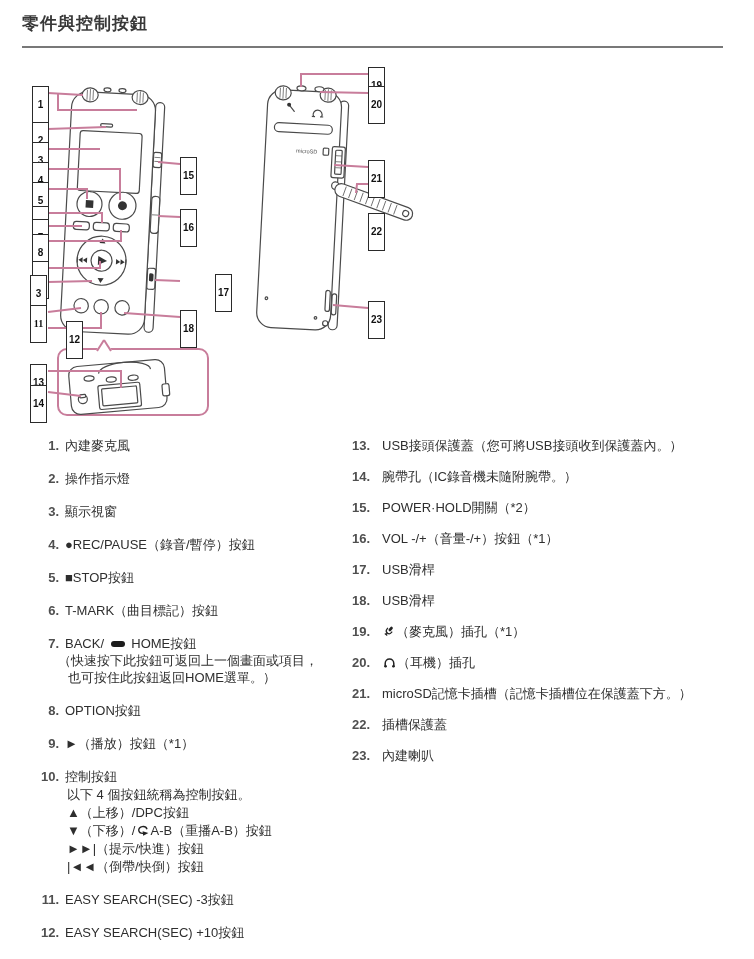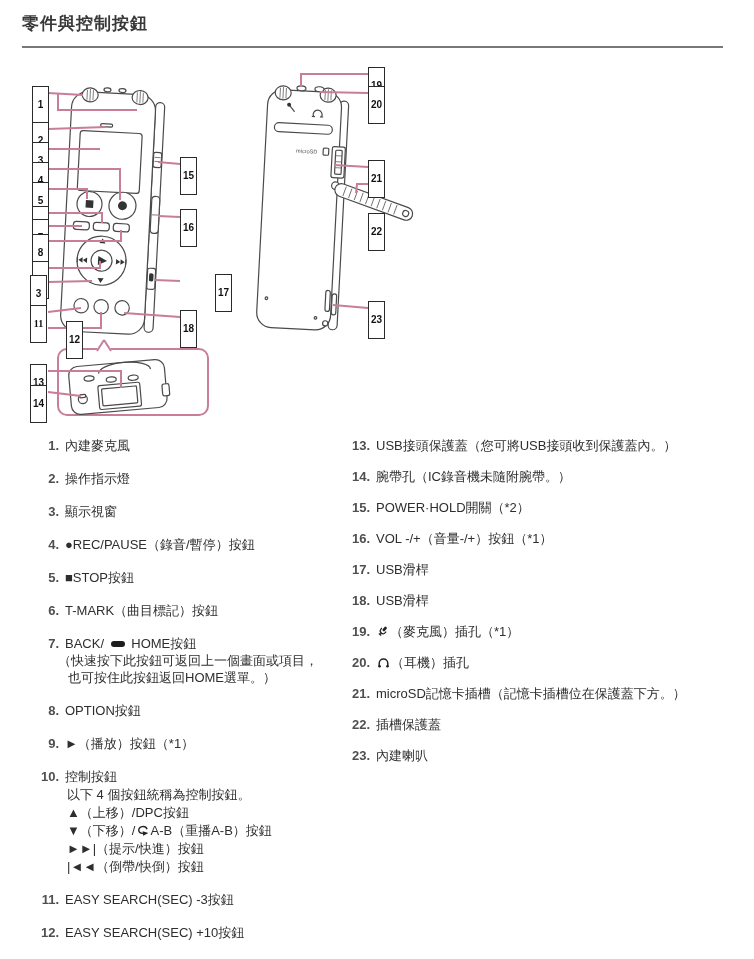--- a/index.html
+++ b/index.html
@@ -9,21 +9,21 @@
   .rule{position:absolute;left:22px;top:46px;width:701px;height:2px;background:#787878;}
   .diagram{position:absolute;left:0;top:52px;width:754px;height:380px;}
   .diagram svg{position:absolute;left:0;top:-52px;}
   .callout{position:absolute;min-width:11px;height:12px;padding:12px 2px;border:1.5px solid #2a2a2a;background:#fff;
            font-size:10px;line-height:12px;font-weight:600;text-align:center;color:#111;}
   .col{position:absolute;top:437px;font-size:13px;line-height:17px;color:#2e2e2e;}
   .col-left{left:35px;width:306px;}
   .col-right{left:344px;width:406px;}
   .item{display:flex;align-items:flex-start;}
   .col-left .item{margin-bottom:16px;}
-  .col-right .item{margin-bottom:14px;}
+  .col-right .item{margin-bottom:14px;gap:6px;}
   .num{flex:0 0 auto;text-align:right;margin-right:6px;color:#4f4f4f;font-weight:bold;}
   .col-left .num{min-width:24px;}
   .col-right .num{min-width:26px;}
   .body{flex:1 1 auto;}
   .note.n0{margin-left:-7px;}
   .note.n1{margin-left:3px;}
   .sub{margin-left:2px;margin-top:1px;}
   .ic{display:inline-block;vertical-align:-1px;margin:0 1px;}
   .ic-pill{display:inline-block;width:14px;height:6px;border-radius:3px;background:#1c1c1c;
            vertical-align:middle;margin:0 3px 2px 3px;}

